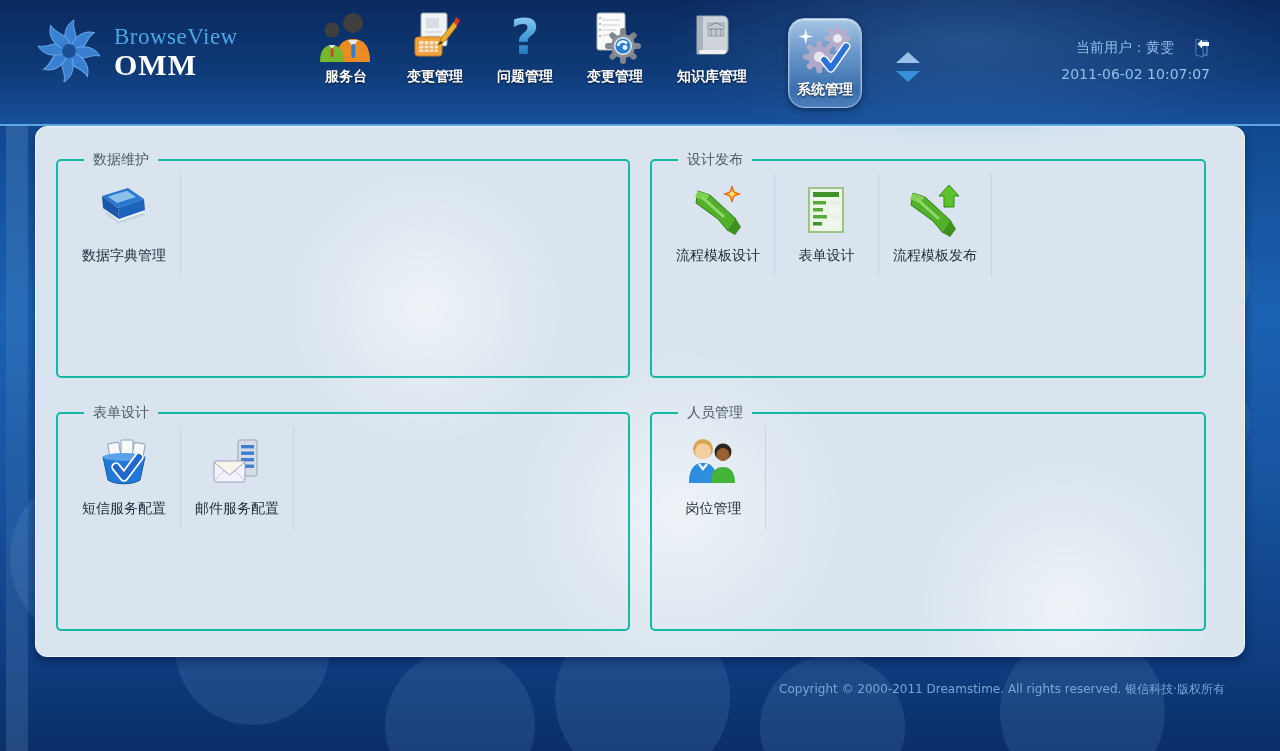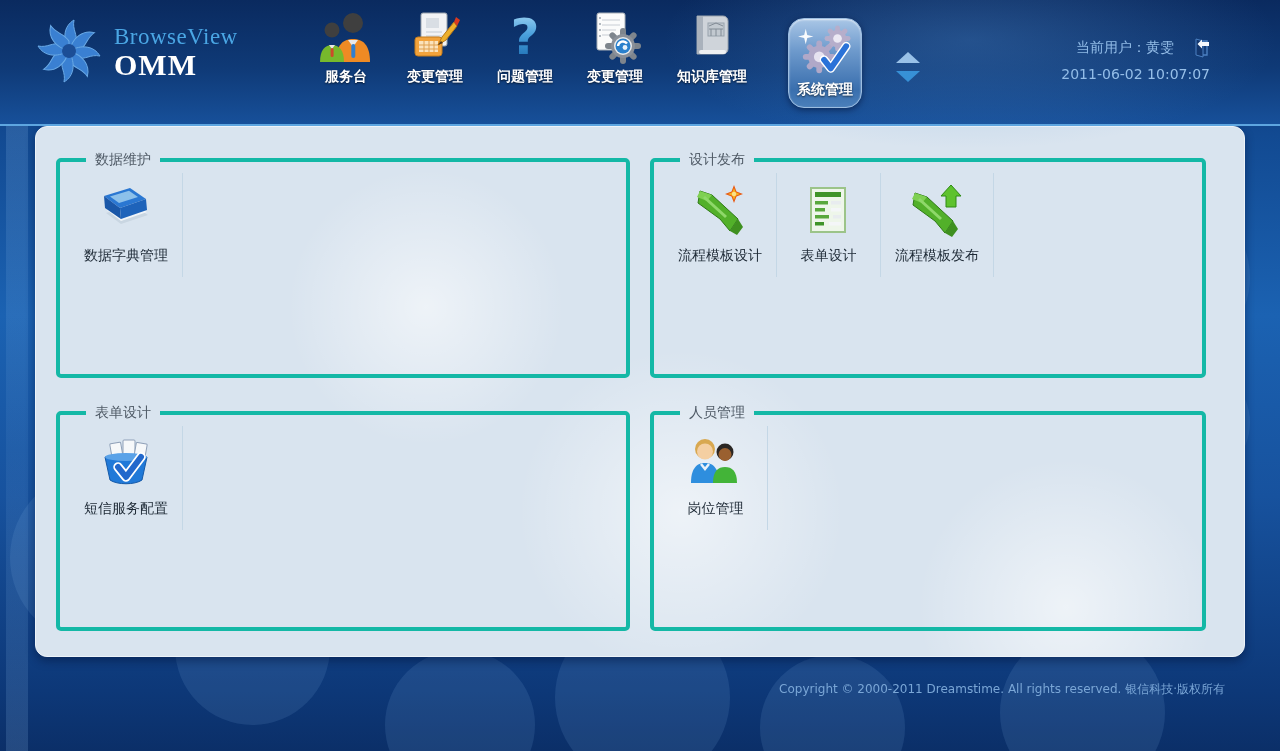--- a/index.html
+++ b/index.html
@@ -76,21 +76,21 @@
     overflow:hidden;
     z-index:2;
     display:grid;
     grid-template-columns:574px 1fr;
     grid-template-rows:227px 227px;
     gap:26px 20px;
     padding:24px 38px 26px 20px;
   }
   .wrapper .blob { position:absolute; border-radius:50%; background:radial-gradient(circle,rgba(255,255,255,.55),rgba(255,255,255,0) 70%); pointer-events:none; }
   fieldset.panel {
-    position:relative; border:4px solid #14b8a6; border-radius:5px; padding:4px 10px 0 10px;
+    position:relative; border:2px solid #14b8a6; border-radius:5px; padding:4px 10px 0 10px;
   }
   fieldset.panel legend {
     margin-left:16px; padding:0 9px; color:#4f5a66; font-size:14px;
   }
   .items { display:flex; align-items:stretch; }
   .item {
     display:flex; flex-direction:column; align-items:center; justify-content:flex-start;
     padding:10px 14px 12px; border-right:1px solid #c4d7e6; cursor:pointer; min-width:104px;
   }
   .item-icon { width:56px; height:56px; display:flex; align-items:center; justify-content:center; }
@@ -356,20 +356,37 @@
                 <rect x="37" y="7" width="11" height="17" rx="1" transform="rotate(10 42 15)"></rect>
               </g>
               <path d="M7 21 L49 21 L44 44 C37 49 19 49 12 44 Z" fill="#2079d8" stroke="#1559a8"></path>
               <ellipse cx="28" cy="21" rx="21" ry="4" fill="#5aa2e8"></ellipse>
               <path d="M20 31 L28 41 L43 21" stroke="#ffffff" stroke-width="9.5" fill="none" stroke-linecap="round" stroke-linejoin="round"></path>
               <path d="M20 31 L28 41 L43 21" stroke="#2268cc" stroke-width="6" fill="none" stroke-linecap="round" stroke-linejoin="round"></path>
             </svg>
           </div>
           <div class="item-label">短信服务配置</div>
         </div>
+        <div class="item">
+          <div class="item-icon">
+            <svg width="56" height="56" viewBox="0 0 56 56">
+              <rect x="29" y="4" width="19" height="36" rx="2" fill="#d7dbe6" stroke="#9aa2b4"></rect>
+              <g fill="#3f7fd0">
+                <rect x="32" y="9" width="13" height="3.4"></rect>
+                  <rect x="32" y="15.5" width="13" height="3.4"></rect>
+                <rect x="32" y="22" width="13" height="3.4"></rect>
+                  <rect x="32" y="28.5" width="13" height="3.4"></rect>
+              </g>
+              <rect x="5" y="25" width="31" height="21" rx="2" fill="#f3f3fb" stroke="#9aa0c0"></rect>
+              <path d="M5 26 L20.5 39 L36 26" fill="#faf6ec" stroke="#9aa0c0"></path>
+              <path d="M5 45 L15 35 M36 45 L26 35" stroke="#c3c7dc" fill="none"></path>
+            </svg>
+          </div>
+          <div class="item-label">邮件服务配置</div>
+        </div>
       </div>
     </fieldset>
 
     <fieldset class="panel">
       <legend>人员管理</legend>
       <div class="items">
         <div class="item">
           <div class="item-icon">
             <svg width="56" height="56" viewBox="0 0 56 56">
               <circle cx="17" cy="13" r="10" fill="#d8a850"></circle>

